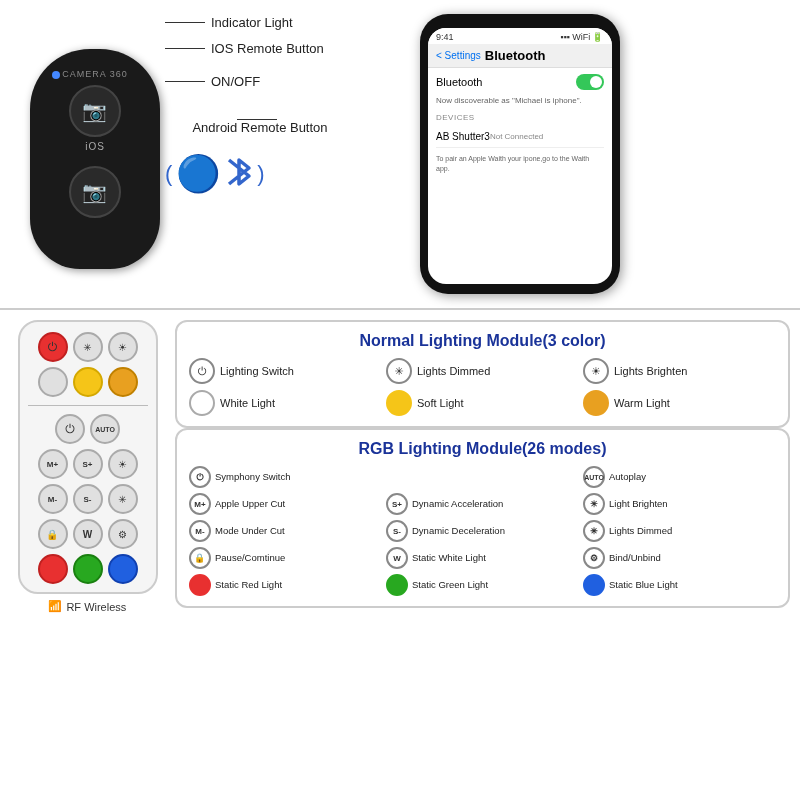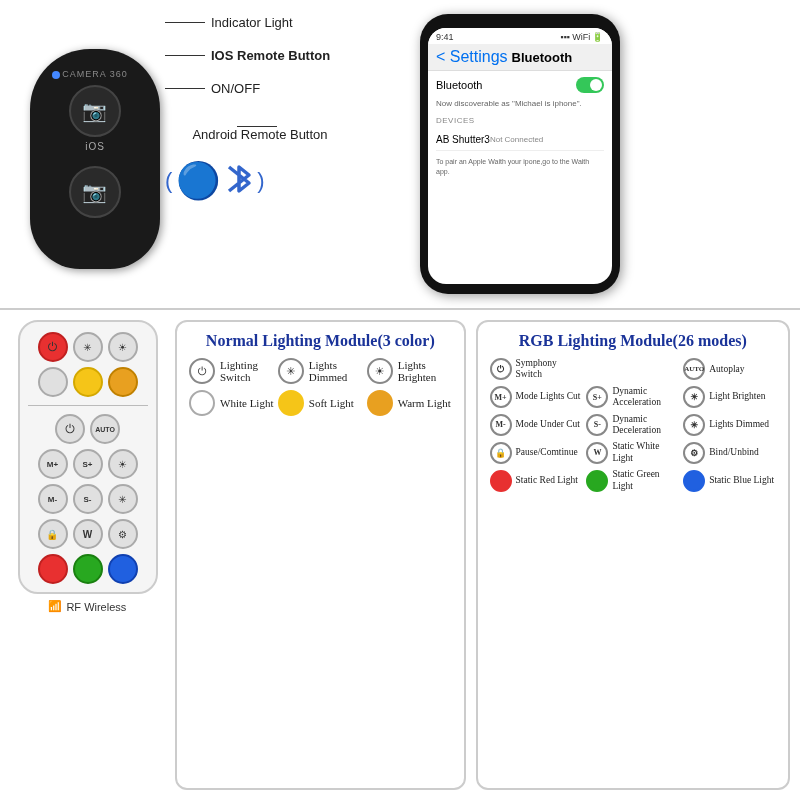--- a/index.html
+++ b/index.html
@@ -182,21 +182,21 @@
     .phone-header {
       background: #f0f0f0;
       display: flex;
       align-items: center;
       padding: 4px 8px;
       border-bottom: 1px solid #ddd;
     }
 
     .phone-back {
       color: #0070f0;
-      font-size: 16px;
+      font-size: 10px;
       margin-right: 4px;
     }
 
     .phone-title {
       font-size: 13px;
       font-weight: bold;
       color: #000;
     }
 
     .phone-content {
@@ -342,23 +342,21 @@
       color: #333;
       display: flex;
       align-items: center;
       gap: 4px;
     }
 
     
     .info-panels-col {
       flex: 1;
       display: flex;
-      flex-direction: row;
-      gap: 10px;
-      font-family: Liberation Serif, serif;
+      flex-direction: column;
     }
 
     .module-panel {
       border: 2px solid #ccc;
       border-radius: 12px;
       padding: 10px 12px;
       background: #fff;
     }
 
     .module-title {
@@ -471,21 +469,21 @@
       <div class="android-btn-circle">
         <span class="camera-icon-inner">📷</span>
       </div>
     </div>
 
     <div class="annotations">
       <div class="annotation-line">
         <div class="ann-dash"></div>
         <span class="ann-text">Indicator Light</span>
       </div>
-      <div class="annotation-line" style="margin-top:18px;font-weight:bold;">
+      <div class="annotation-line" style="margin-top:11px;">
         <div class="ann-dash"></div>
         <span class="ann-text">IOS Remote Button</span>
       </div>
       <div class="annotation-line" style="margin-top:18px;">
         <div class="ann-dash"></div>
         <span class="ann-text">ON/OFF</span>
       </div>
       <div class="annotation-line" style="margin-top:30px;flex-direction:column;">
         <div class="ann-dash"></div>
         <span class="ann-text">Android Remote Button</span>
@@ -639,21 +637,21 @@
           <div class="rgb-icon"></div>
           <span class="rgb-item-label"></span>
         </div>
         <div class="rgb-item">
           <div class="rgb-icon" style="font-size:7px;">AUTO</div>
           <span class="rgb-item-label">Autoplay</span>
         </div>
 
         <div class="rgb-item">
           <div class="rgb-icon" style="font-size:8px;">M+</div>
-          <span class="rgb-item-label">Mode Lights Cut</span>
+          <span class="rgb-item-label">Apple Upper Cut</span>
         </div>
         <div class="rgb-item">
           <div class="rgb-icon" style="font-size:8px;">S+</div>
           <span class="rgb-item-label">Dynamic Acceleration</span>
         </div>
         <div class="rgb-item">
           <div class="rgb-icon">☀</div>
           <span class="rgb-item-label">Light Brighten</span>
         </div>
 

